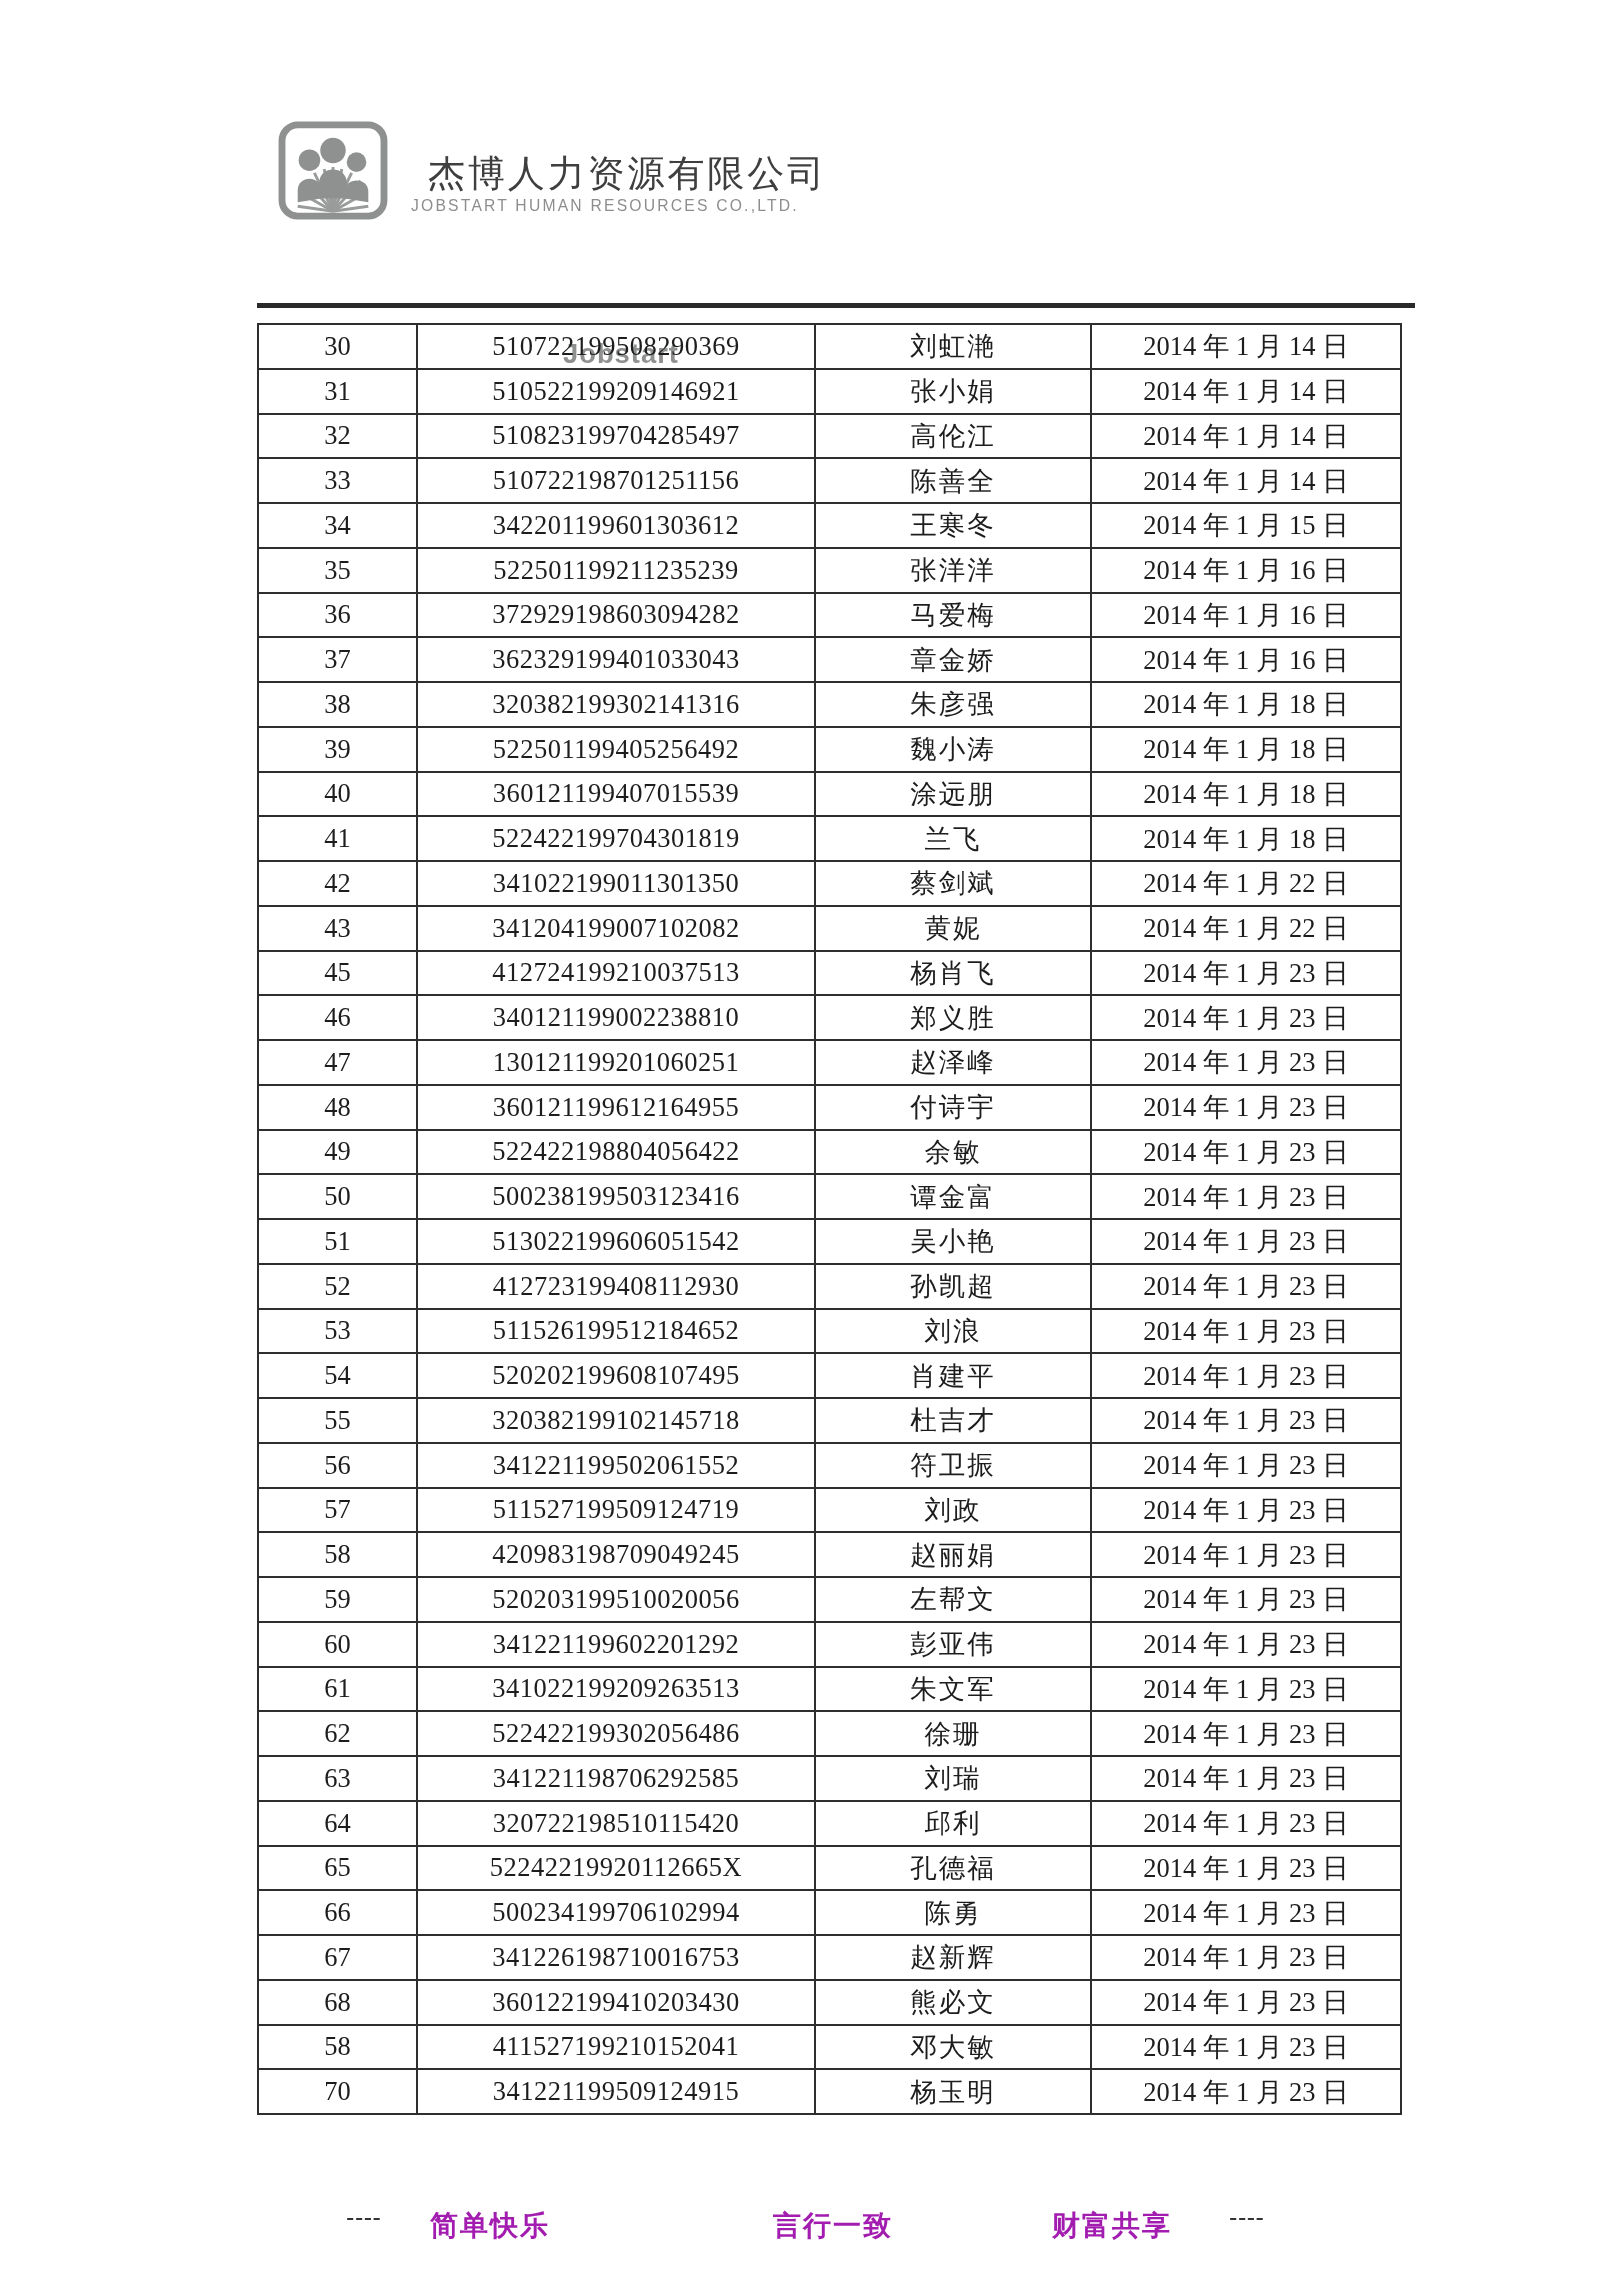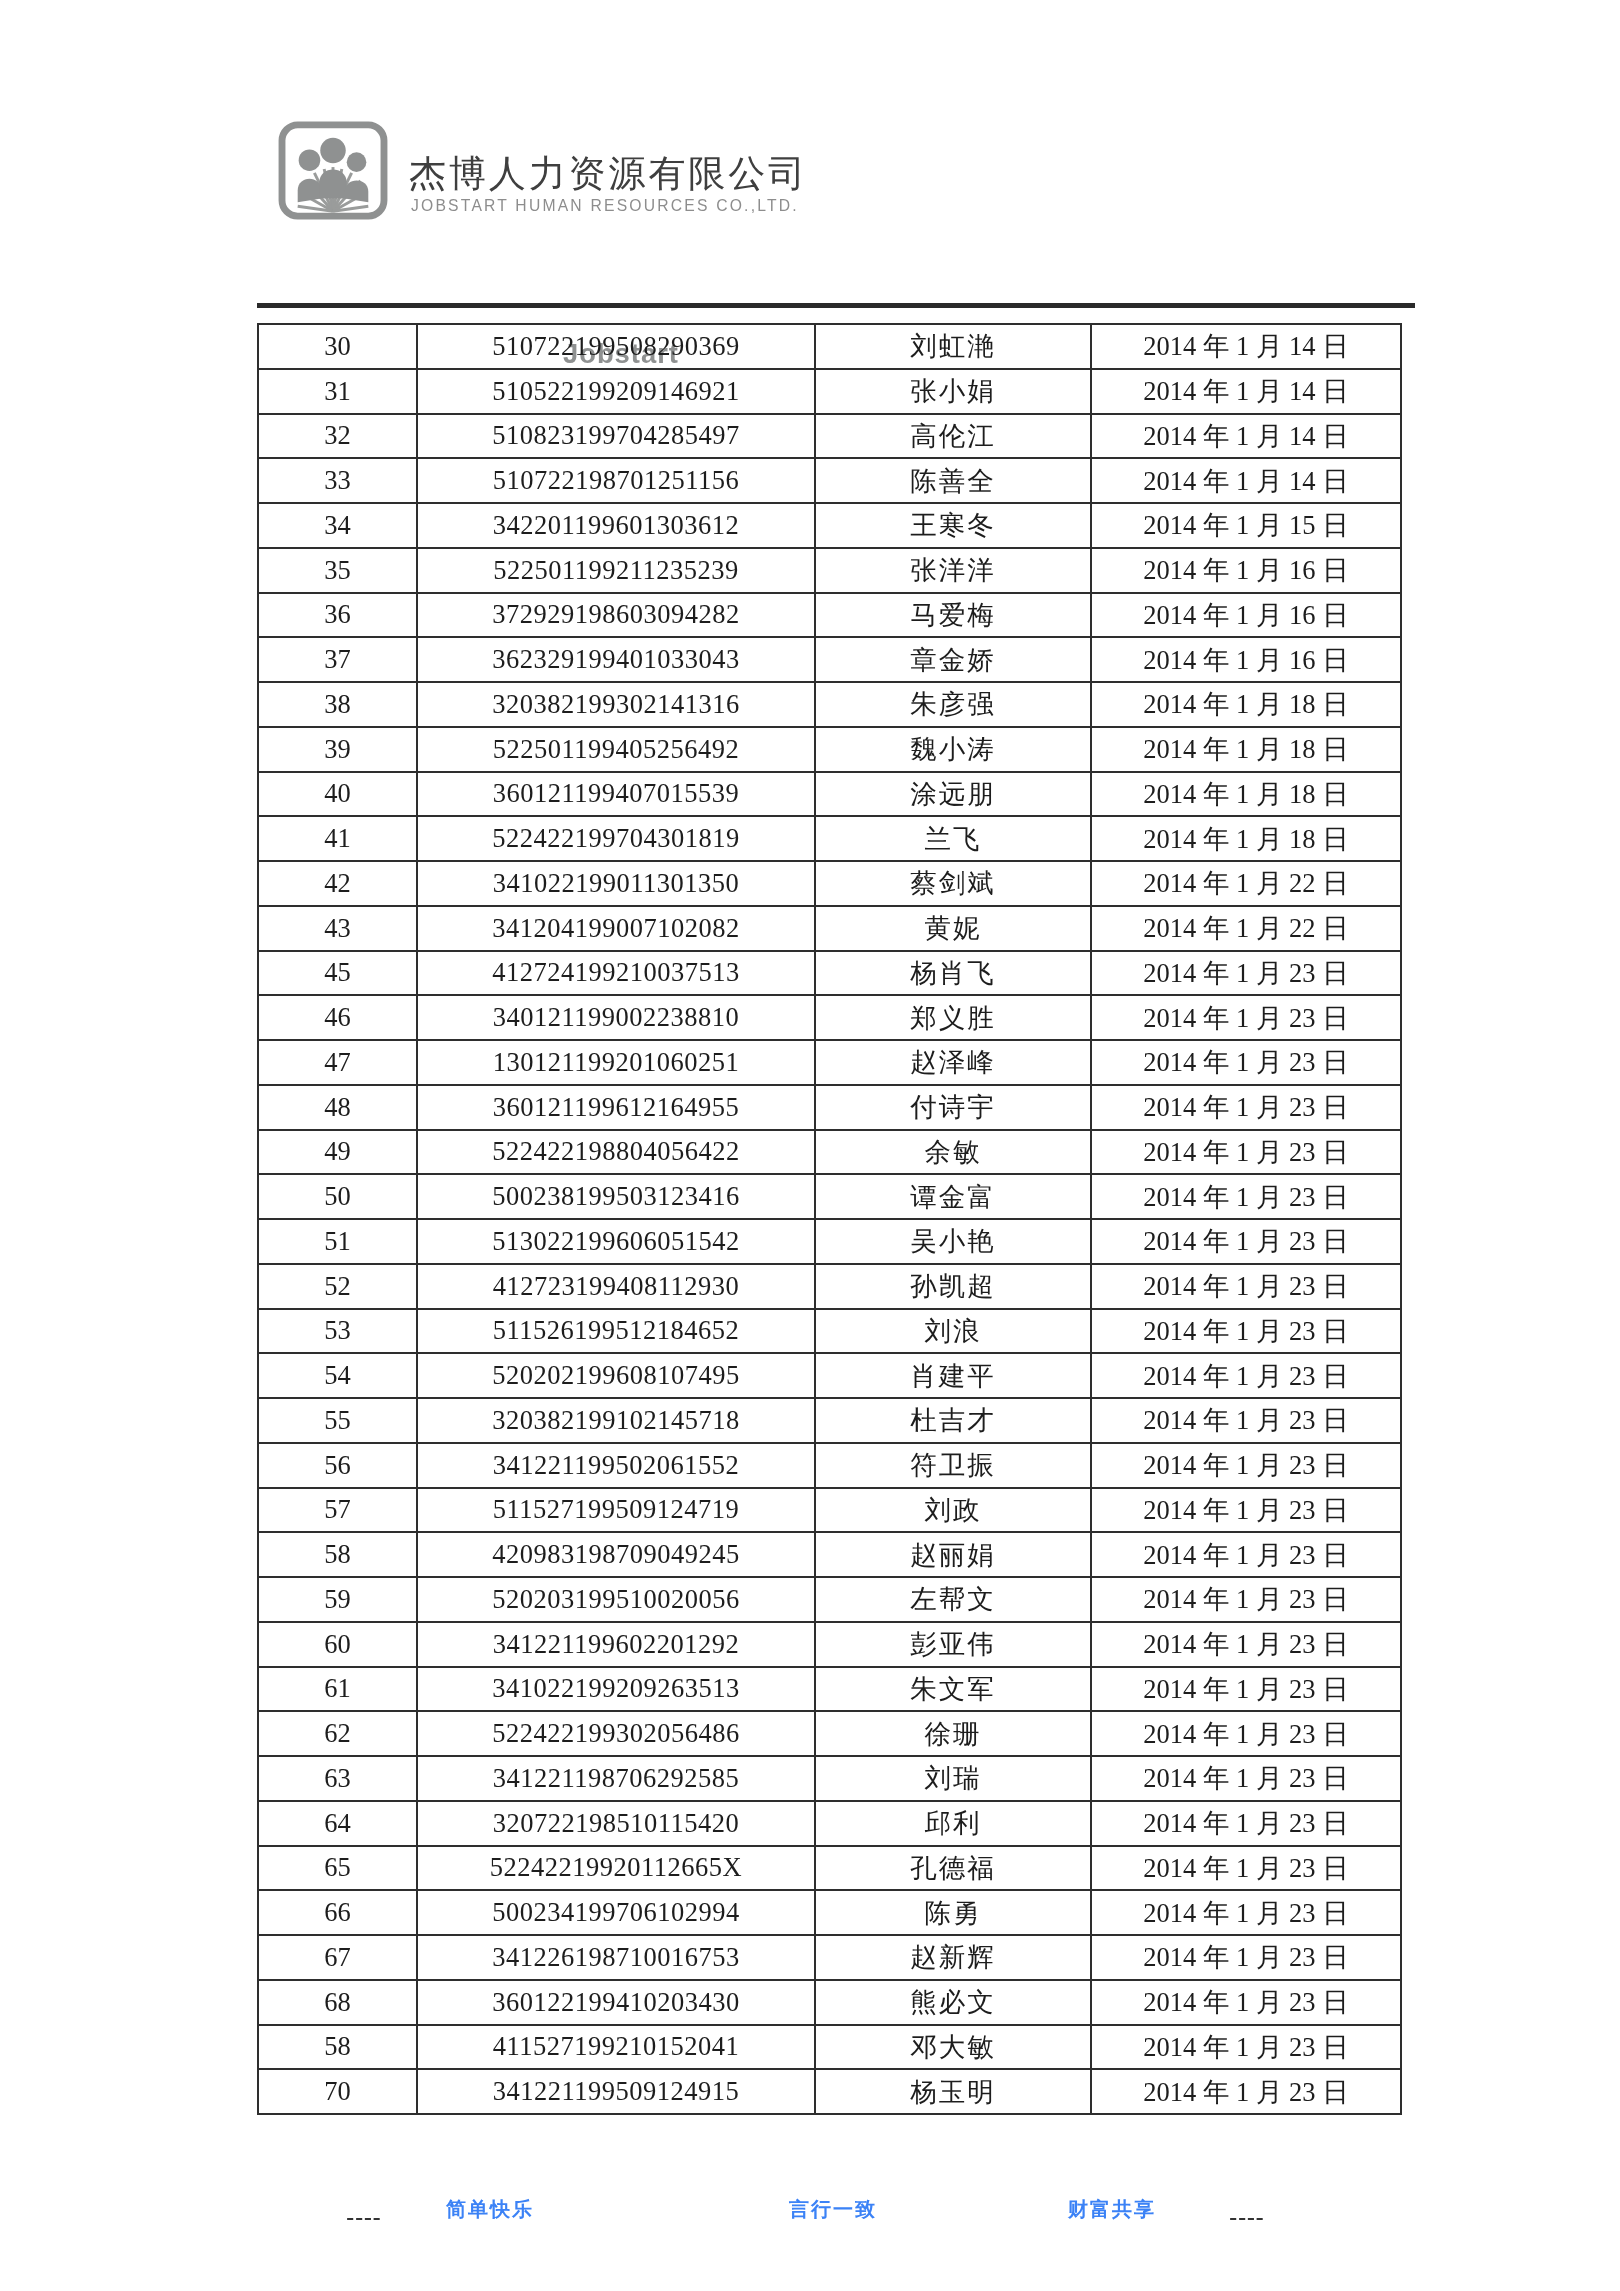--- a/index.html
+++ b/index.html
@@ -16,21 +16,21 @@
   
   .logo-box{position:absolute;left:277px;top:120px;width:112px;height:101px;}
   .logo-wordmark{
     position:absolute;left:265px;top:218px;width:137px;
     text-align:right;
     font-family:"Liberation Sans","DejaVu Sans",sans-serif;
     font-weight:bold;font-size:27.4px;letter-spacing:1px;
     color:#8f9191;
   }
   .company-cn{
-    position:absolute;left:409px;top:149px;
+    position:absolute;left:428px;top:149px;
     font-family:"Liberation Sans","DejaVu Sans",sans-serif;
     font-size:37px;letter-spacing:2.9px;color:#3f3f3f;
   }
   .company-en{
     position:absolute;left:411px;top:197px;
     font-family:"Liberation Sans","DejaVu Sans",sans-serif;
     font-size:15.7px;letter-spacing:2.2px;color:#8d8d8d;
   }
 
   
@@ -55,22 +55,22 @@
     overflow:hidden;
   }
   td.col-no{font-size:25.5px;}
   td.col-id{font-size:27.4px;letter-spacing:0.5px;}
   td.col-name{font-size:26.5px;letter-spacing:2px;}
   td.col-date{font-size:25.5px;}
 
   
   .footer{position:absolute;left:0;top:2194px;width:1620px;height:59px;}
   .footer span{
-    position:absolute;top:2px;transform:translateX(-50%);
-    font-size:20px;font-weight:bold;letter-spacing:2px;color:#3b82f6;
+    position:absolute;top:13px;transform:translateX(-50%);
+    font-size:28px;font-weight:bold;letter-spacing:2px;color:#a21caf;
     white-space:nowrap;
   }
   .footer .dash{font-size:23.5px;letter-spacing:1px;top:9.8px;color:#333;}
   .f1{left:364px;} .f2{left:490px;} .f3{left:833px;} .f4{left:1112px;} .f5{left:1247px;}
 </style>
 </head>
 <body>
 
 <div class="page">
 

